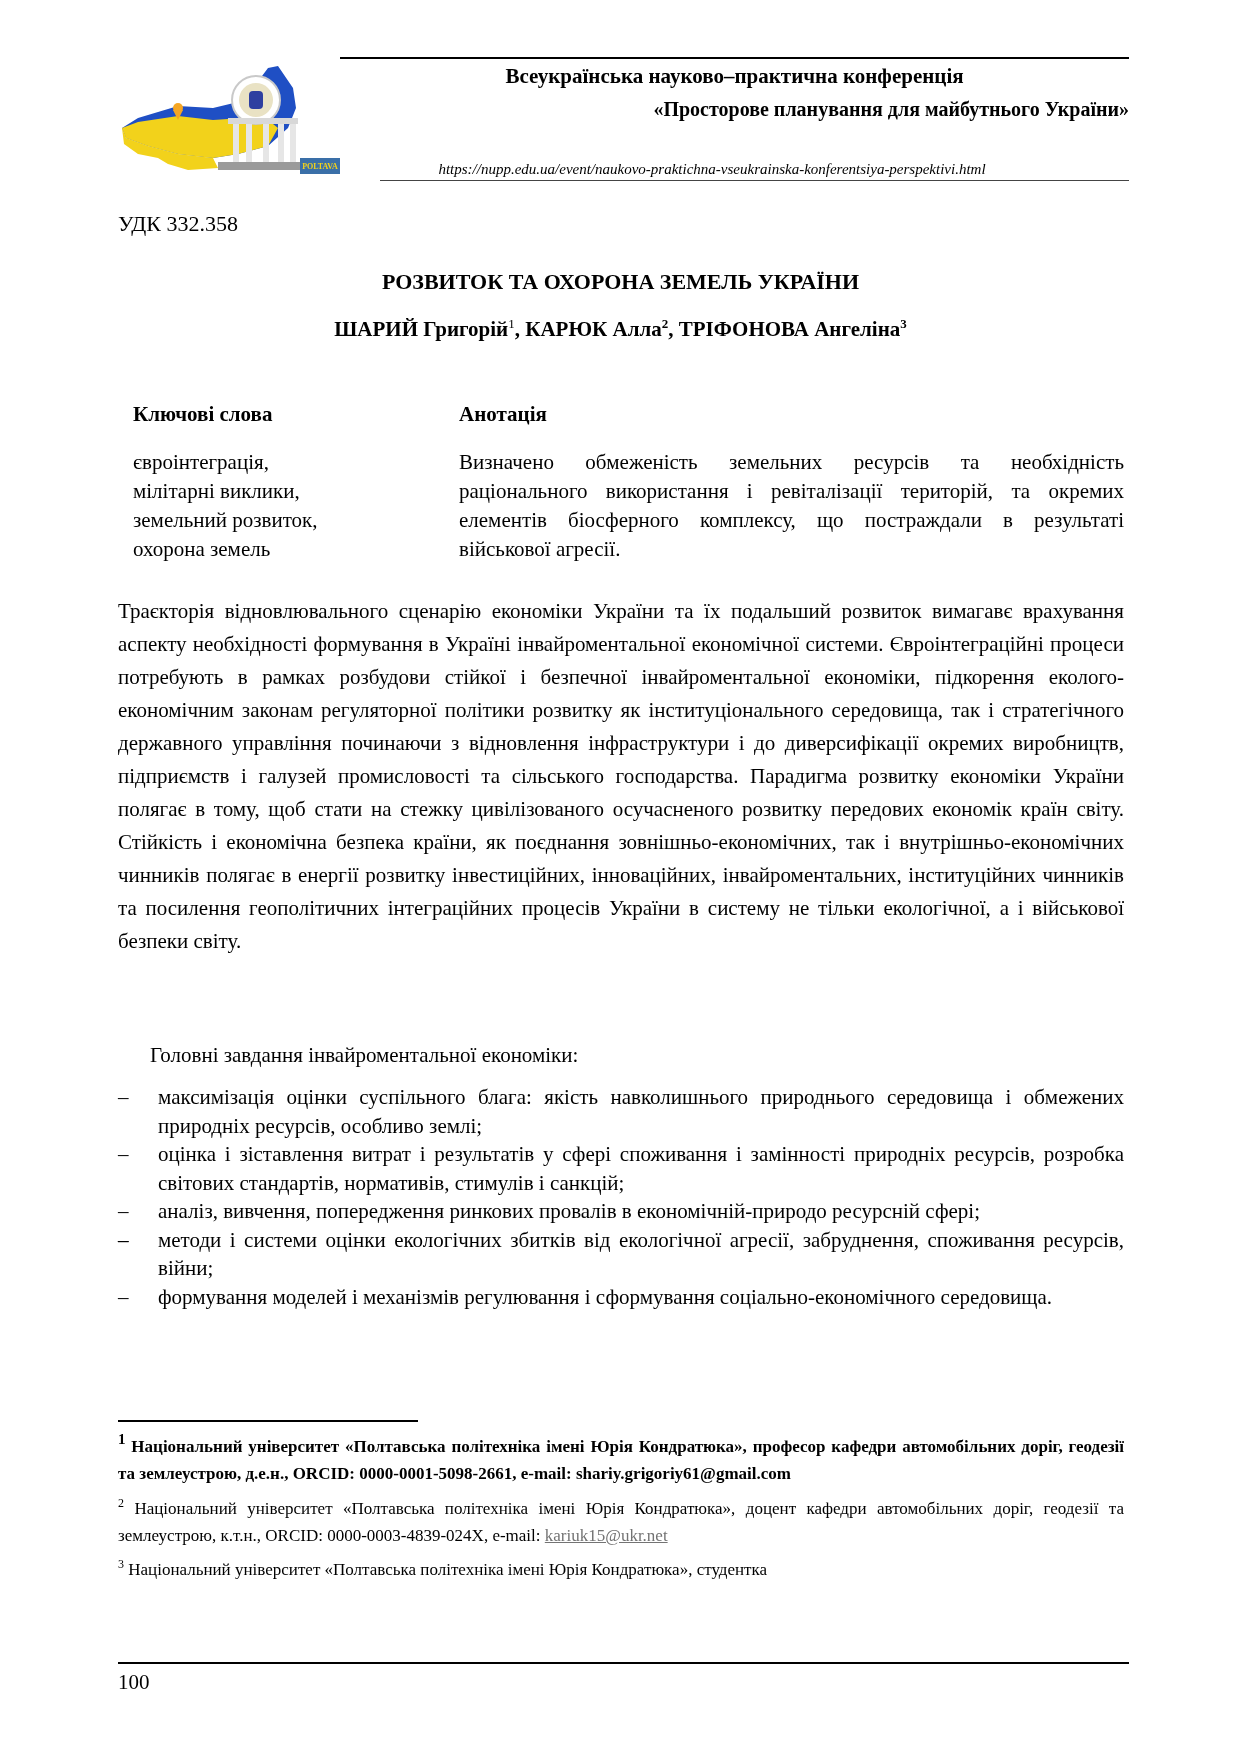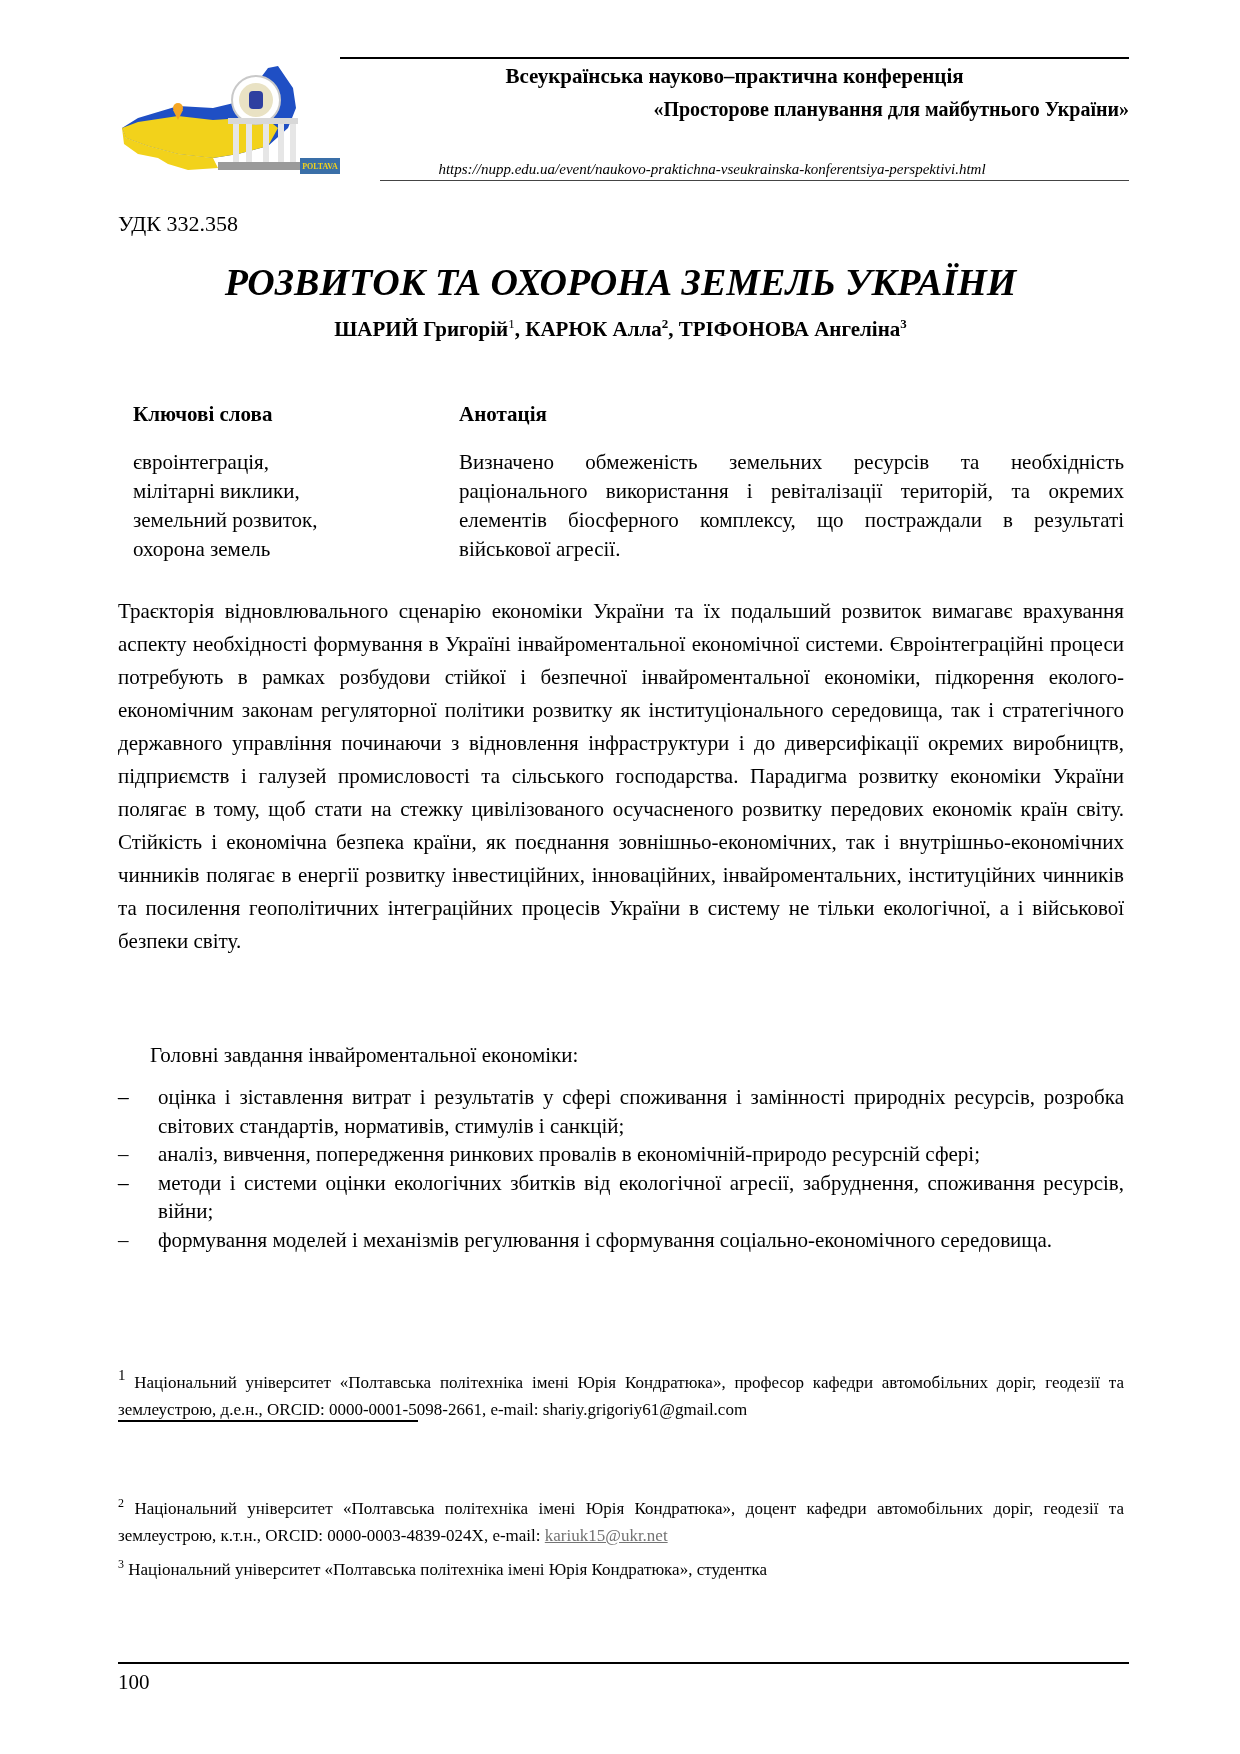--- a/index.html
+++ b/index.html
@@ -7,42 +7,42 @@
   .abs { position:absolute; }
   
   .logo { left:118px; top:58px; width:222px; height:118px; }
   .hdr-line-top { left:340px; top:57px; width:789px; height:2px; background:#000; }
   .conf-line1 { left:340px; top:62px; width:789px; text-align:center; font-weight:bold; font-size:21px; line-height:28px; }
   .conf-line2 { left:340px; top:92px; width:789px; text-align:right; font-weight:bold; font-size:20px; line-height:34px; }
   .conf-url { left:340px; top:160px; width:744px; text-align:center; font-style:italic; font-size:15px; line-height:18px; }
   .hdr-line-bot { left:380px; top:180px; width:749px; height:1px; background:#444; }
   
   .udk { left:118px; top:210px; font-weight:normal; font-size:22px; line-height:28px; }
-  .title { left:118px; top:263px; width:1005px; text-align:center; font-weight:bold; font-size:38px; line-height:38px;font-style:italic; }
+  .title { left:118px; top:263px; width:1005px; text-align:center; font-weight:bold; font-size:22px; line-height:38px; }
   .authors { left:118px; top:315px; width:1005px; text-align:center; font-weight:bold; font-size:21px; line-height:28px; }
   .authors sup { font-size:13px; font-weight:normal; vertical-align:8px; line-height:0; }
   .authors sup.b { font-weight:bold; }
   
   .kw-head { left:133px; top:400px; font-weight:bold; font-size:21px; line-height:28px; }
   .an-head { left:459px; top:400px; font-weight:bold; font-size:21px; line-height:28px; }
   .kw-list { left:133px; top:448px; font-size:21px; line-height:29px; }
   .kw-list div { white-space:nowrap; }
   .an-text { left:459px; top:448px; width:665px; font-size:21px; line-height:29px; text-align:justify; }
   
   .body-para { left:118px; top:595px; width:1006px; font-size:21px; line-height:33px; text-align:justify; }
   .tasks-head { left:118px; top:1040px; font-size:21px; line-height:30px;margin-left:32px; }
   .tasks { left:118px; top:1083px; width:1006px; margin:0; padding:0; list-style:none; }
   .tasks li { position:relative; padding-left:40px; font-size:21px; line-height:28.5px; text-align:justify; }
   .tasks li .dash { position:absolute; left:0; top:0; }
   
   .fn-rule { left:118px; top:1420px; width:300px; height:2px; background:#000; }
   .fn { left:118px; width:1006px; font-size:17px; line-height:27px; text-align:justify; }
   .fn sup { font-size:12px; vertical-align:7px; line-height:0; }
   .fn1 sup { font-size:15px; vertical-align:8px; }
-  .fn1 { top:1369px; }
+  .fn1 { top:1433px;font-weight:bold; }
   .fn2 { top:1495px; }
   .fn3 { top:1556px; }
   .fn a { color:#737373; text-decoration:underline; }
   
   .foot-line { left:118px; top:1662px; width:1011px; height:2px; background:#000; }
   .page-num { left:118px; top:1668px; font-size:21px; line-height:28px; }
 </style>
 </head>
 <body>
 
@@ -91,21 +91,21 @@
   <div>євроінтеграція,</div>
   <div>мілітарні виклики,</div>
   <div>земельний розвиток,</div>
   <div>охорона земель</div>
 </div>
 <div class="abs an-text">Визначено обмеженість земельних ресурсів та необхідність раціонального використання і ревіталізації територій, та окремих елементів біосферного комплексу, що постраждали в результаті військової агресії.</div>
 
 <div class="abs body-para">Траєкторія відновлювального сценарію економіки України та їх подальший розвиток вимагавє врахування аспекту необхідності формування в Україні інвайроментальної економічної системи. Євроінтеграційні процеси потребують в рамках розбудови стійкої і безпечної інвайроментальної економіки, підкорення еколого-економічним законам регуляторної політики розвитку як інституціонального середовища, так і стратегічного державного управління починаючи з відновлення інфраструктури і до диверсифікації окремих виробництв, підприємств і галузей промисловості та сільського господарства. Парадигма розвитку економіки України полягає в тому, щоб стати на стежку цивілізованого осучасненого розвитку передових економік  країн світу. Стійкість і економічна безпека країни, як поєднання зовнішньо-економічних, так і внутрішньо-економічних чинників полягає в енергії розвитку інвестиційних, інноваційних, інвайроментальних, інституційних чинників та посилення геополітичних інтеграційних процесів України в систему не тільки екологічної, а і військової безпеки світу.</div>
 <div class="abs tasks-head">Головні завдання інвайроментальної економіки:</div>
 <ul class="abs tasks">
-  <li><span class="dash">–</span></li>
+  <li><span class="dash">–</span><span>максимізація оцінки суспільного блага: якість навколишнього природнього середовища і обмежених природніх ресурсів, особливо землі;</span></li>
   <li><span class="dash">–</span><span>оцінка і зіставлення витрат і результатів у сфері споживання і замінності природніх ресурсів, розробка світових стандартів, нормативів, стимулів і санкцій;</span></li>
   <li><span class="dash">–</span><span>аналіз, вивчення, попередження ринкових провалів в економічній-природо ресурсній сфері;</span></li>
   <li><span class="dash">–</span></li>
   <li><span class="dash">–</span><span>методи і системи оцінки екологічних збитків від екологічної агресії, забруднення, споживання ресурсів, війни;</span></li>
   <li><span class="dash">–</span><span>формування моделей і механізмів регулювання і сформування соціально-економічного середовища.</span></li>
 </ul>
 
 <div class="abs fn-rule"></div>
 <div class="abs fn fn1"><sup>1</sup><span> Національний університет «Полтавська політехніка імені Юрія Кондратюка», професор кафедри автомобільних доріг, геодезії та землеустрою, д.е.н., ORCID: 0000-0001-5098-2661, e-mail: shariy.grigoriy61@gmail.com</span></div>
 <div class="abs fn fn2"><sup>2</sup><span> Національний університет «Полтавська політехніка імені Юрія Кондратюка», доцент кафедри автомобільних доріг, геодезії та землеустрою, к.т.н., ORCID: 0000-0003-4839-024X, e-mail: </span><a>kariuk15@ukr.net</a></div>

